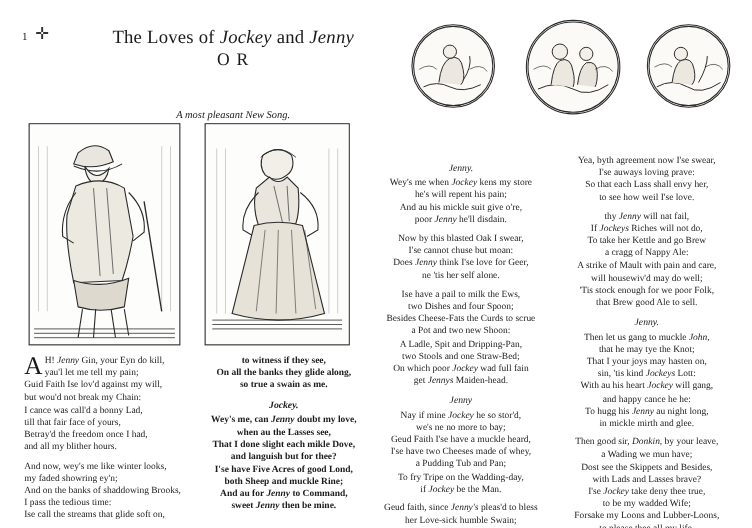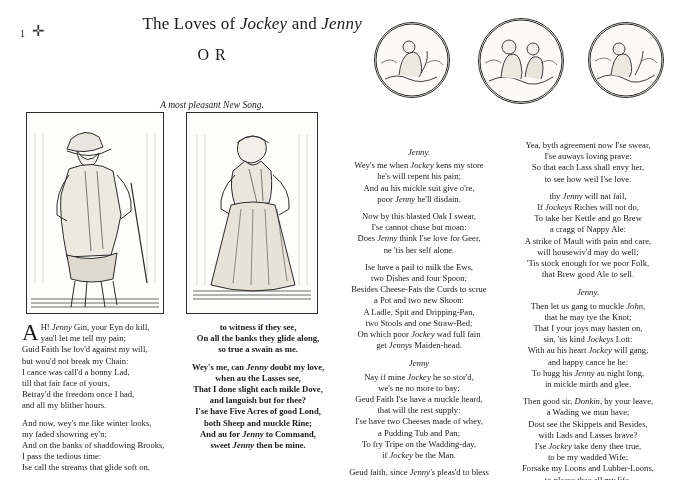--- a/index.html
+++ b/index.html
@@ -31,23 +31,23 @@
     top: 24px;
     font-size: 15px;
     line-height: 1;
     color: #333;
   }
 
   
   .title-main {
     position: absolute;
     left: 62px;
-    top: 14px;
+    top: 24px;
     width: 300px;
-    text-align: right;
+    text-align: center;
     font-size: 17px;
     font-family: "Liberation Serif", serif;
     letter-spacing: .2px;
   }
   .title-main i { font-style: italic; }
   .title-or {
     position: absolute;
     left: 62px;
     top: 46px;
     width: 300px;
@@ -257,20 +257,21 @@
         <div class="ln">I pass the tedious time:</div>
         <div class="ln">Ise call the streams that glide soft on,</div>
       </div>
     </div>
   <div class="col col2">
       <div class="stz">
         <div class="ln">to witness if they see,</div>
         <div class="ln">On all the banks they glide along,</div>
         <div class="ln">so true a swain as me.</div>
       </div>
+      <div class="spk">Jockey.</div>
       <div class="stz">
         <div class="ln">Wey's me, can <i>Jenny</i> doubt my love,</div>
         <div class="ln">when au the Lasses see,</div>
         <div class="ln">That I done slight each mikle Dove,</div>
         <div class="ln">and languish but for thee?</div>
         <div class="ln">I'se have Five Acres of good Lond,</div>
         <div class="ln">both Sheep and muckle Rine;</div>
         <div class="ln">And au for <i>Jenny</i> to Command,</div>
         <div class="ln">sweet <i>Jenny</i> then be mine.</div>
       </div>
@@ -297,21 +298,20 @@
         <div class="ln">A Ladle, Spit and Dripping-Pan,</div>
         <div class="ln">two Stools and one Straw-Bed;</div>
         <div class="ln">On which poor <i>Jockey</i> wad full fain</div>
         <div class="ln">get <i>Jennys</i> Maiden-head.</div>
       </div>
       <div class="spk">Jenny</div>
       <div class="stz">
         <div class="ln">Nay if mine <i>Jockey</i> he so stor'd,</div>
         <div class="ln">we's ne no more to bay;</div>
         <div class="ln">Geud Faith I'se have a muckle heard,</div>
-        <div class="ln">that will the rest supply:</div>
         <div class="ln">I'se have two Cheeses made of whey,</div>
         <div class="ln">a Pudding Tub and Pan;</div>
         <div class="ln">To fry Tripe on the Wadding-day,</div>
         <div class="ln">if <i>Jockey</i> be the Man.</div>
       </div>
       <div class="stz">
         <div class="ln">Geud faith, since <i>Jenny's</i> pleas'd to bless</div>
         <div class="ln">her Love-sick humble Swain;</div>
       </div>
     </div>

